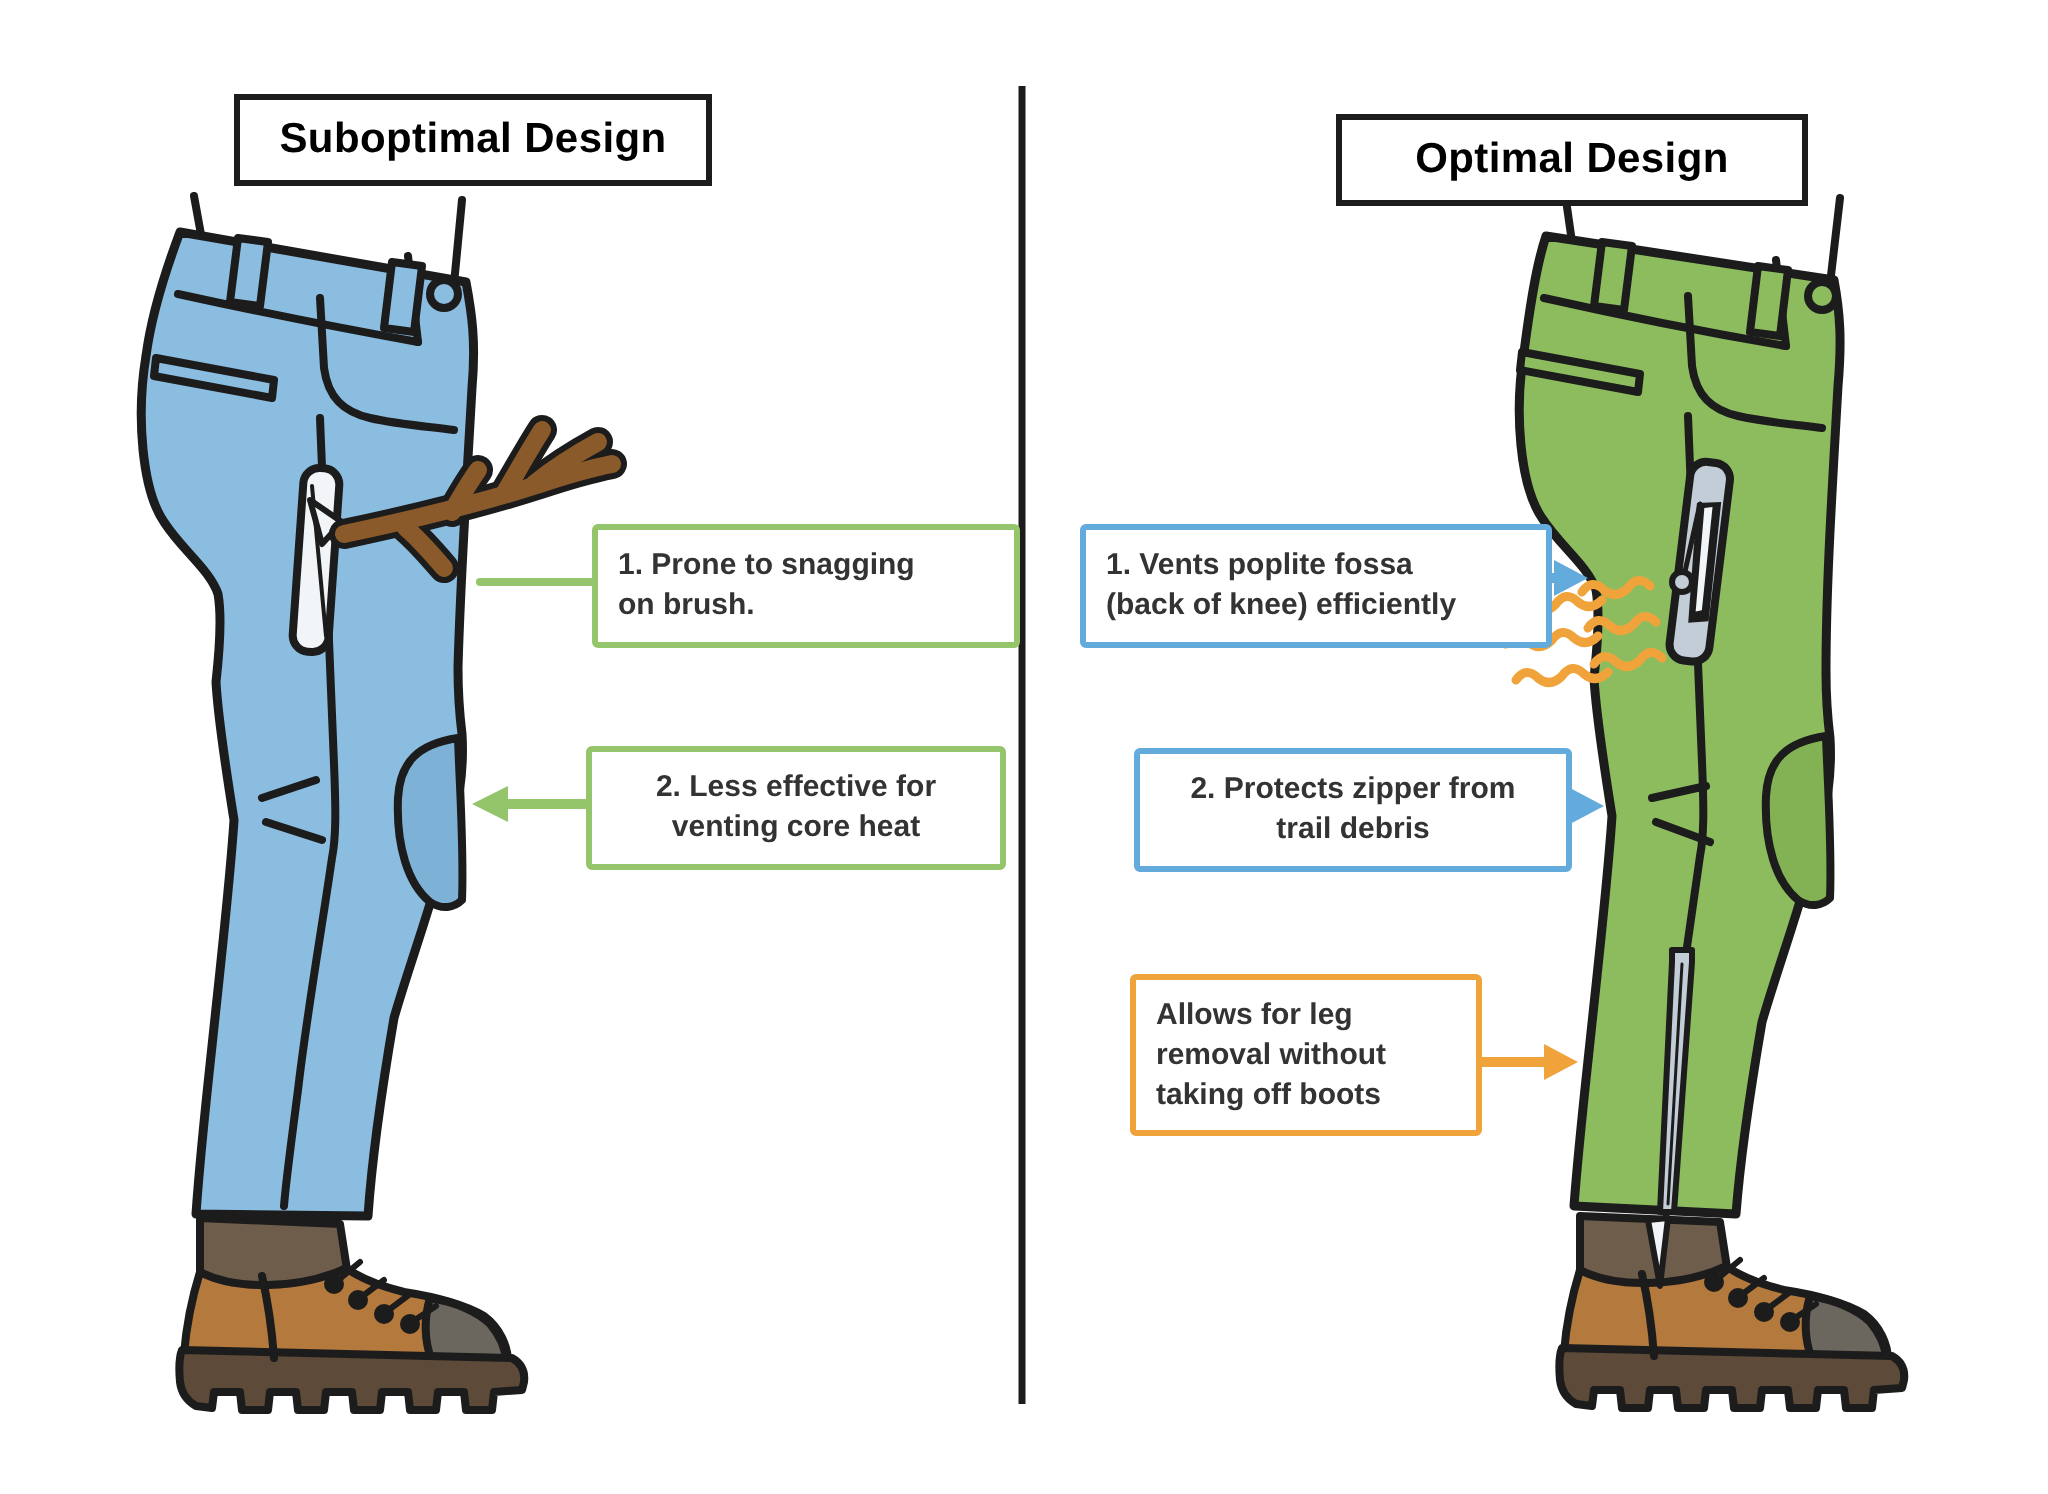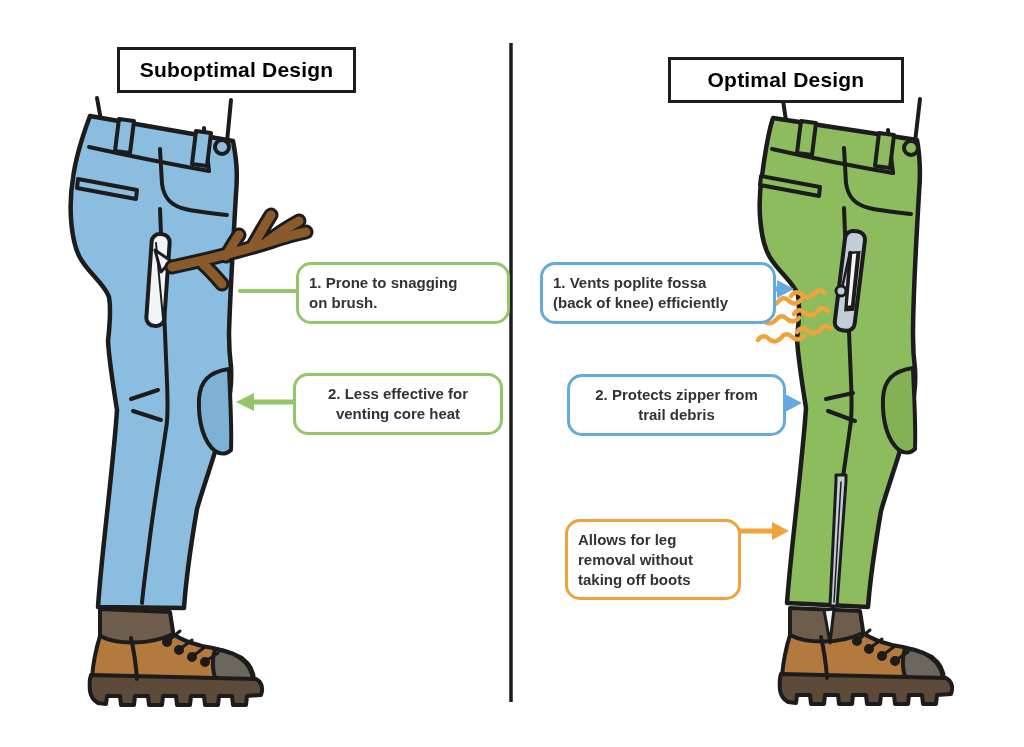--- a/index.html
+++ b/index.html
@@ -10,21 +10,21 @@
     --branch-brown:#8B5A2B; --zipper-gray:#C3CDD7;
     --callout-green:#94C56A; --callout-blue:#62ABDC; --callout-orange:#F0A33B;
   }
   html,body{margin:0;padding:0;background:#fff;}
   #canvas{position:relative;width:1024px;height:747px;background:#ffffff;overflow:hidden;
           font-family:"Liberation Sans","DejaVu Sans",sans-serif;}
   svg.art{position:absolute;left:0;top:0;}
   .title-box{position:absolute;height:40px;border:3px solid var(--ink);background:#fff;
              display:flex;align-items:center;justify-content:center;
              font-size:21px;font-weight:700;color:#000000;letter-spacing:.2px;}
-  .callout{position:absolute;background:#fff;border-style:solid;border-width:3px;border-radius:15px;
+  .callout{position:absolute;background:#fff;border-style:solid;border-width:3px;border-radius:3px;
            padding:8px 10px;font-size:15px;font-weight:700;color:var(--text);line-height:1.32;}
   .callout .line{white-space:nowrap;}
   .callout.center{text-align:center;}
   .callout.green{border-color:var(--callout-green);}
   .callout.blue{border-color:var(--callout-blue);}
   .callout.orange{border-color:var(--callout-orange);}
   
   .pb{fill:var(--pants-blue);} .pbd{fill:var(--pants-blue-dark);}
   .pg{fill:var(--pants-green);} .pgd{fill:var(--pants-green-dark);}
   .bootf{fill:var(--boot-brown);} .solef{fill:var(--boot-sole);}
@@ -191,19 +191,19 @@
   </div>
 
   <div class="callout blue" style="left:540px;top:262px;width:210px;">
     <div class="line">1. Vents poplite fossa</div>
     <div class="line">(back of knee) efficiently</div>
   </div>
   <div class="callout blue center" style="left:567px;top:374px;width:193px;">
     <div class="line">2. Protects zipper from</div>
     <div class="line">trail debris</div>
   </div>
-  <div class="callout orange" style="left:565px;top:487px;width:150px;margin-top:32px;">
+  <div class="callout orange" style="left:565px;top:487px;width:150px;">
     <div class="line">Allows for leg</div>
     <div class="line">removal without</div>
     <div class="line">taking off boots</div>
   </div>
 
 </div>
 
 </body></html>

